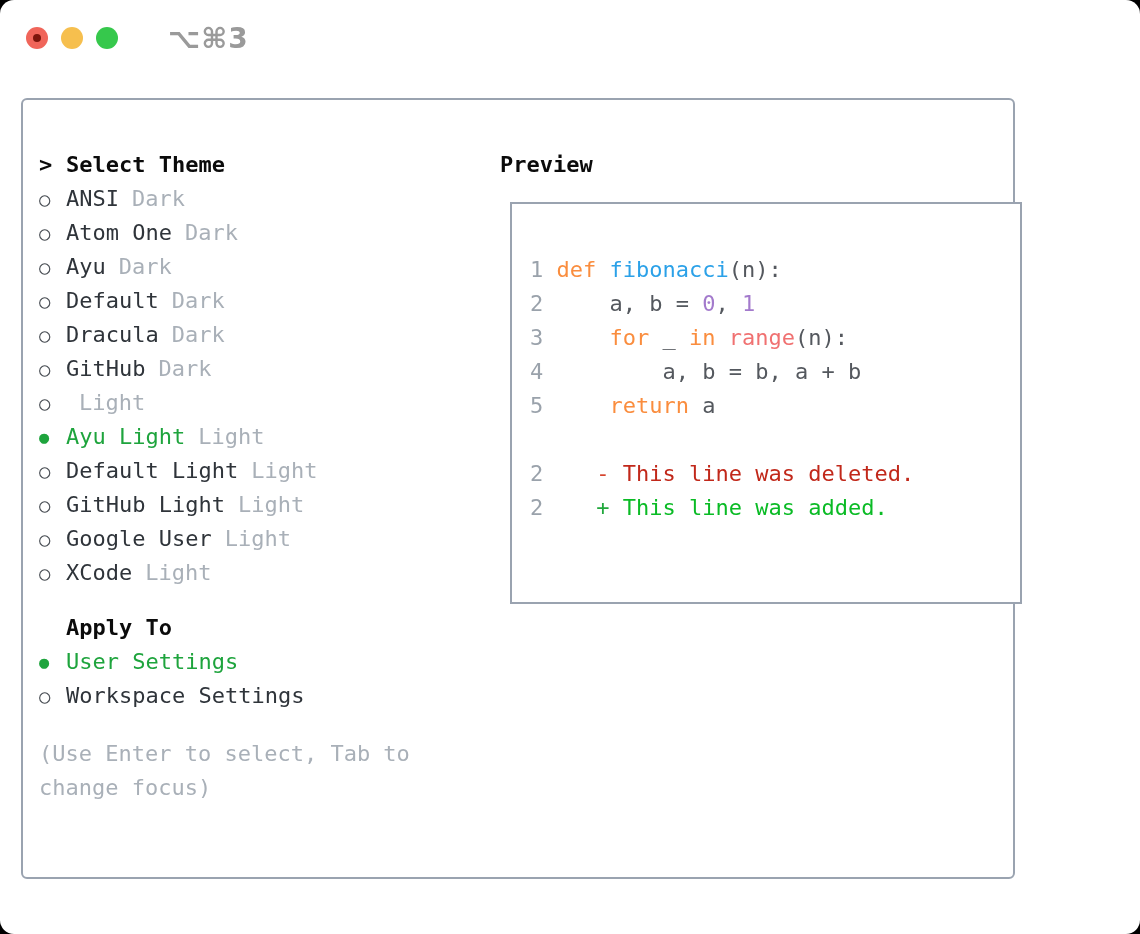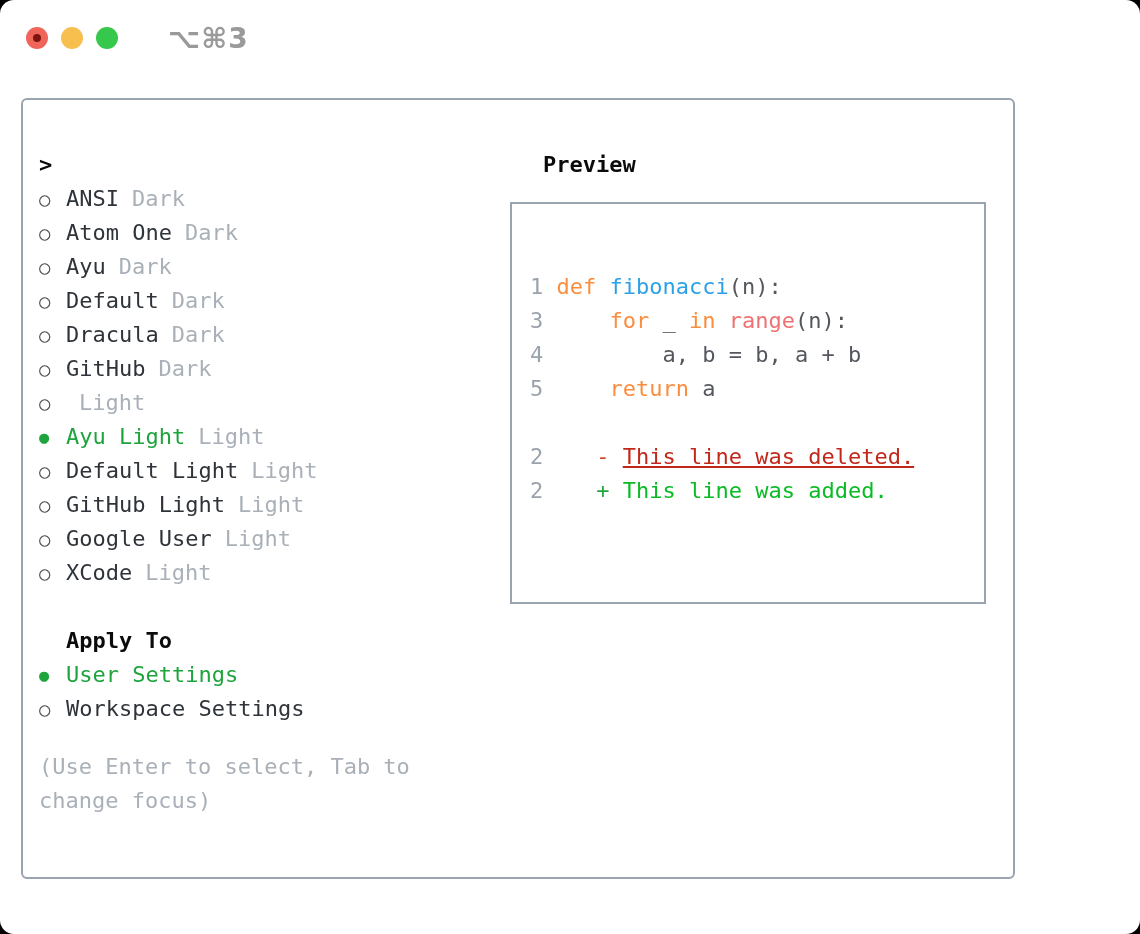--- a/index.html
+++ b/index.html
@@ -35,32 +35,32 @@
   .left-col { position:absolute; left:16px; top:48px; width:430px; }
   .row { height:34px; display:flex; align-items:center; font-size:22px; line-height:34px; white-space:pre; }
   .marker { width:27px; flex:none; }
   .hdr { font-weight:bold; color:#0b0b0b; }
   .hdr-marker { font-weight:bold; color:#0b0b0b; }
   .opt-label { color:#2f343a; }
   .variant { color:#a9b0b8; margin-left:13px; }
   .radio { color:#4a4f55; font-size:19px; }
   .option.selected .opt-label { color:#1ea43d; }
   .option.selected .radio { color:#1ea43d; font-size:17px; }
-  .apply-header { margin-top:34px;align-items:center; }
+  .apply-header { margin-top:21px;align-items:center; }
   .help {
     margin-top:24px; width:420px;
     font-size:22px; line-height:34px; color:#a9b0b8;
   }
 
   
-  .preview-label { position:absolute; left:477px; top:48px; height:34px; line-height:34px; font-size:22px; font-weight:bold; color:#0b0b0b;margin-left:43px; }
+  .preview-label { position:absolute; left:477px; top:48px; height:34px; line-height:34px; font-size:22px; font-weight:bold; color:#0b0b0b; }
   .preview-box {
-    position:absolute; left:487px; top:102px; width:476px; height:402px;
+    position:absolute; left:487px; top:102px; width:512px; height:402px;
     border:2px solid #9aa3b0; background:#fff; overflow:hidden;
-    padding:32px 0 0 18px;
+    padding:15px 0 0 18px;
   }
   .code-row { height:34px; line-height:34px; font-size:22px; white-space:pre; }
 </style>
 </head>
 <body>
 
 <div class="window">
 
   <div class="titlebar">
     <div class="lights">
@@ -71,20 +71,21 @@
       <span class="light green"></span>
     </div>
     <span class="shortcut">⌥⌘3</span>
   </div>
 
   <div class="panel">
 
     <div class="left-col">
       <div class="row">
         <span class="marker hdr-marker">&gt;</span>
+        <span class="hdr">Select Theme</span>
       </div>
 
       <div id="theme-list">
   <div class="row option">
     <span class="marker radio">○</span>
     <span class="opt-label">ANSI</span>
     <span class="variant">Dark</span>
   </div>
 
   <div class="row option">
@@ -173,23 +174,24 @@
 </div>
 
       <div class="help">(Use Enter to select, Tab to change focus)</div>
     </div>
 
     <div class="preview-label">Preview</div>
     <div class="preview-box">
       <div id="code-lines">
           <div class="code-row"></div>
           <div class="code-row"><span style="color: rgb(154, 162, 171);">1</span><span style="color: rgb(84, 88, 94);"> </span><span style="color: rgb(250, 141, 62);">def</span><span style="color: rgb(84, 88, 94);"> </span><span style="color: rgb(43, 161, 232);">fibonacci</span><span style="color: rgb(84, 88, 94);">(n):</span></div>
+          <div class="code-row"><span style="color: rgb(154, 162, 171);">2</span><span style="color: rgb(84, 88, 94);">     a, b = </span><span style="color: rgb(163, 122, 204);">0</span><span style="color: rgb(84, 88, 94);">, </span><span style="color: rgb(163, 122, 204);">1</span></div>
           <div class="code-row"><span style="color: rgb(154, 162, 171);">3</span><span style="color: rgb(84, 88, 94);">     </span><span style="color: rgb(250, 141, 62);">for</span><span style="color: rgb(84, 88, 94);"> _ </span><span style="color: rgb(250, 141, 62);">in</span><span style="color: rgb(84, 88, 94);"> </span><span style="color: rgb(240, 113, 113);">range</span><span style="color: rgb(84, 88, 94);">(n):</span></div>
           <div class="code-row"><span style="color: rgb(154, 162, 171);">4</span><span style="color: rgb(84, 88, 94); margin-top: 44px;">         a, b = b, a + b</span></div>
           <div class="code-row"><span style="color: rgb(154, 162, 171);">5</span><span style="color: rgb(84, 88, 94);">     </span><span style="color: rgb(250, 141, 62);">return</span><span style="color: rgb(84, 88, 94);"> a</span></div>
           <div class="code-row"></div>
-          <div class="code-row"><span style="color: rgb(154, 162, 171);">2</span><span style="color: rgb(84, 88, 94);">    </span><span style="color: rgb(214, 69, 46);">-</span><span style="color: rgb(84, 88, 94);"> </span><span style="color: rgb(193, 40, 26); text-decoration: underline;">This line was deleted.</span></div>
+          <div class="code-row"><span style="color: rgb(154, 162, 171);">2</span><span style="color: rgb(84, 88, 94);">    </span><span style="color: rgb(214, 69, 46);">-</span><span style="color: rgb(84, 88, 94);"> </span><span style="color: rgb(193, 40, 26);">This line was deleted.</span></div>
           <div class="code-row"><span style="color: rgb(154, 162, 171);">2</span><span style="color: rgb(84, 88, 94);">    </span><span style="color: rgb(33, 168, 60);">+</span><span style="color: rgb(84, 88, 94);"> </span><span style="color: rgb(10, 187, 37);">This line was added.</span></div>
         </div>
     </div>
 
   </div>
 </div>
 
 </body></html>

